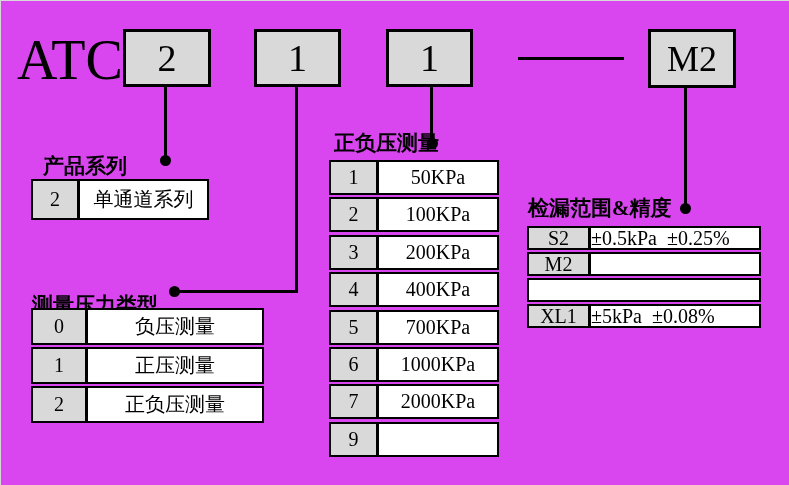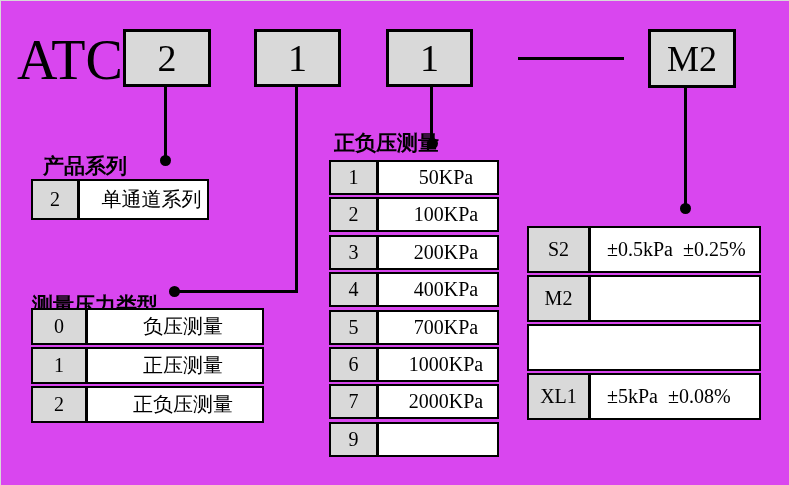--- a/index.html
+++ b/index.html
@@ -49,37 +49,36 @@
     border-right:3px solid #000;
     display:flex;align-items:center;justify-content:center;
     font-size:20px;
     box-sizing:border-box;
   }
   .tlabel{
     flex:1;
     display:flex;align-items:center;justify-content:center;
     font-size:20px;
     white-space:pre;
-    margin-left:16px;
   }
   
   #t1{left:30px;top:178px;width:178px;gap:2px;}
   #t1 .trow{height:41px;}
   #t1 .tcode{width:47px;}
   
   #t2{left:30px;top:307px;width:233px;gap:2px;}
   #t2 .trow{height:37px;}
   #t2 .tcode{width:55px;}
   
   #t3{left:328px;top:159px;width:170px;gap:2.4px;}
   #t3 .trow{height:35px;}
   #t3 .tcode{width:48px;}
   
   #t4{left:526px;top:225px;width:234px;gap:2px;}
-  #t4 .trow{height:47px;}
+  #t4 .trow{height:24px;}
   #t4 .tcode{width:62px;}
   #t4 .tlabel{justify-content:flex-start;}
 </style>
 </head>
 <body>
 
 <div class="page">
 
   <div class="prefix">ATC</div>
 
@@ -154,20 +153,21 @@
       </div>
       <div class="trow">
         <div class="tcode">7</div>
         <div class="tlabel">2000KPa</div>
       </div>
       <div class="trow">
         <div class="tcode">9</div>
       </div>
     </div>
 
+  <div class="section-title" style="left:527px;top:193px;">检漏范围&amp;精度</div>
   <div class="lookup-table" id="t4">
       <div class="trow">
         <div class="tcode">S2</div>
         <div class="tlabel">±0.5kPa  ±0.25%</div>
       </div>
       <div class="trow">
         <div class="tcode">M2</div>
       </div>
       <div class="trow">
       </div>

